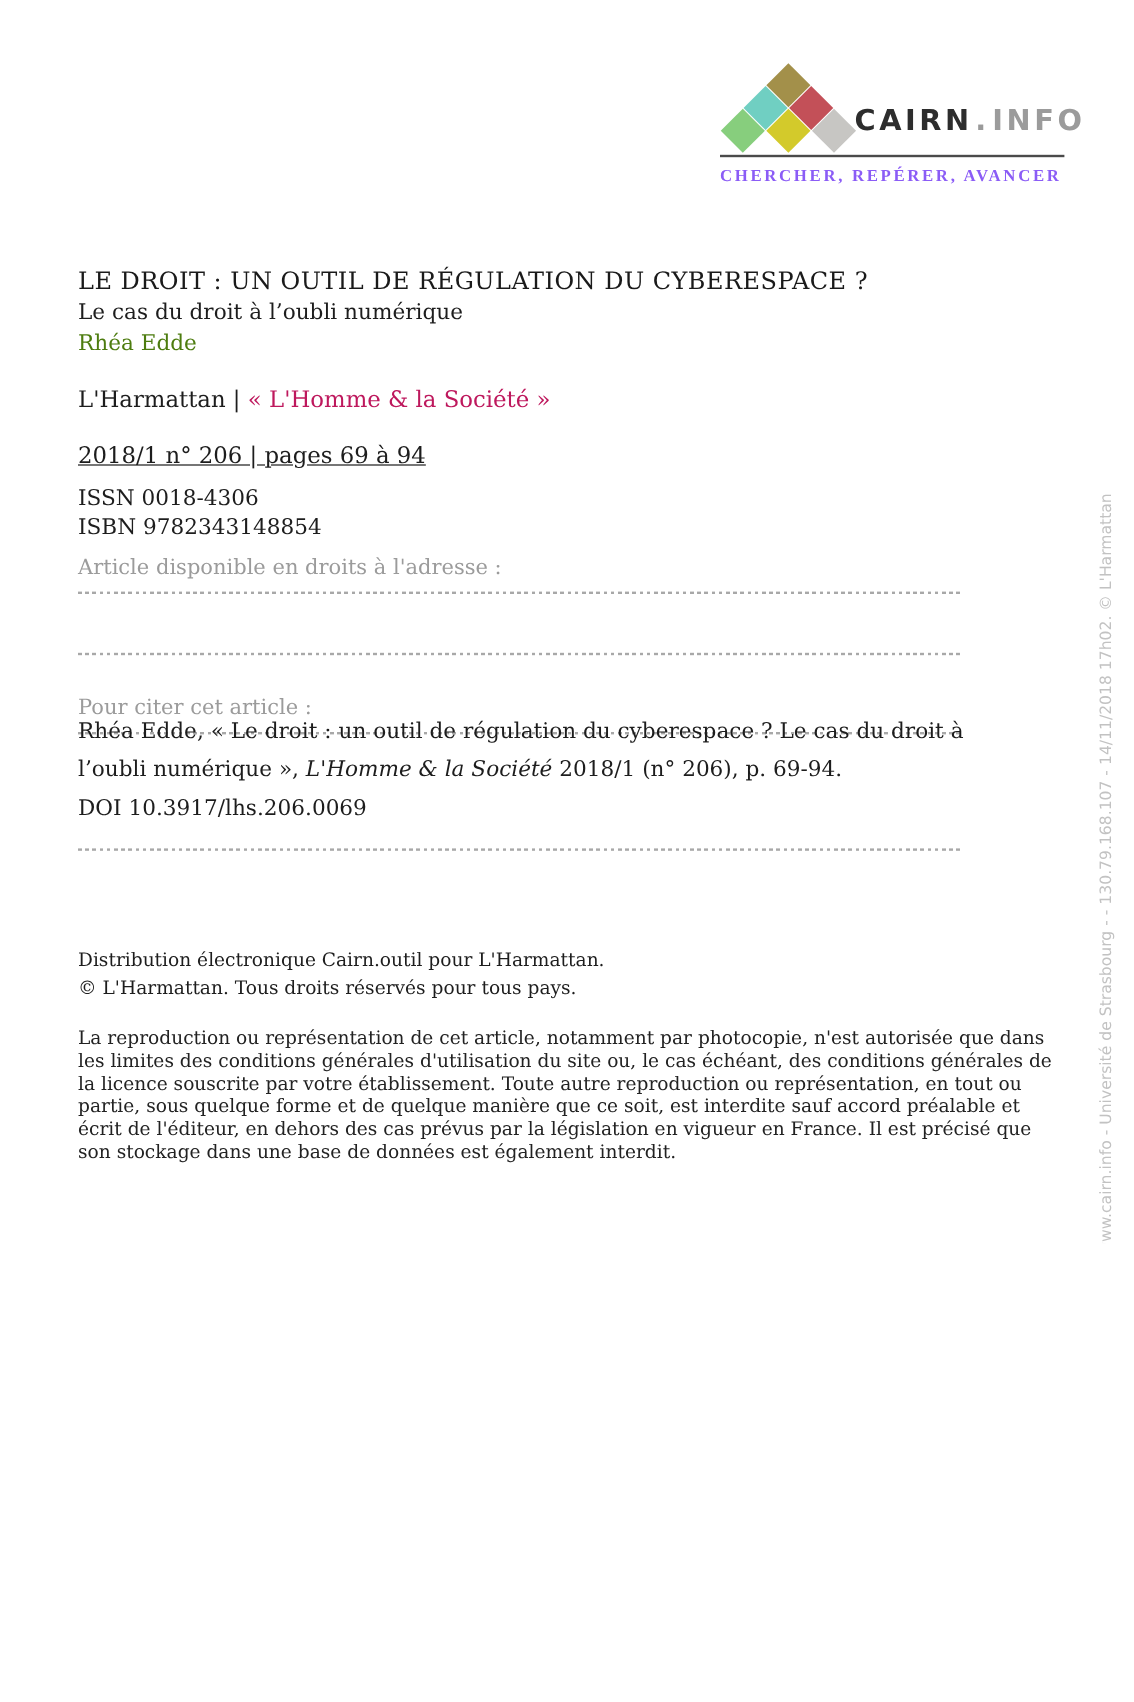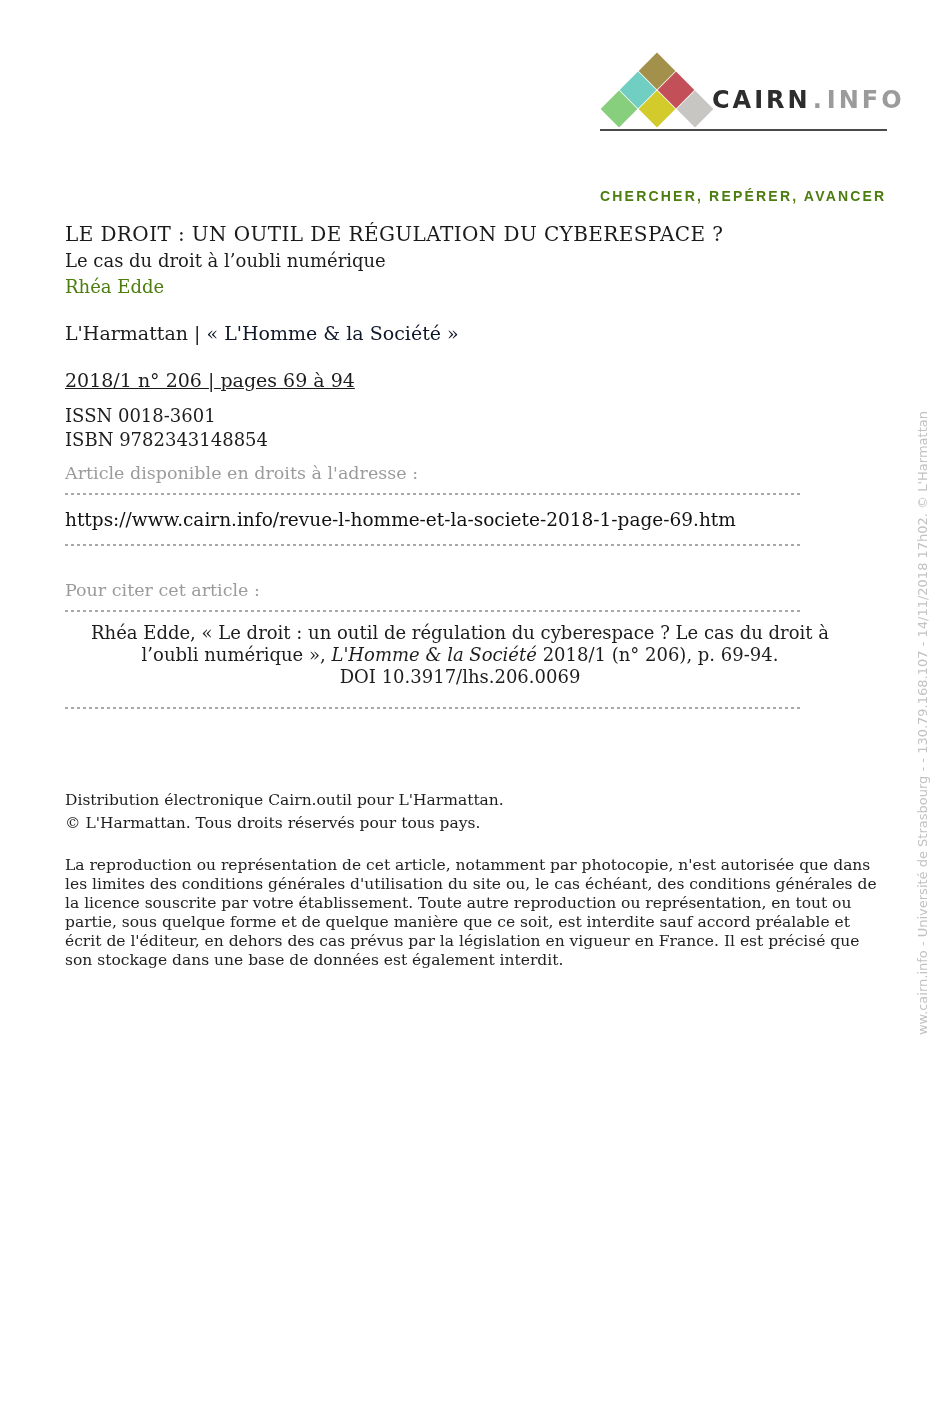--- a/index.html
+++ b/index.html
@@ -28,45 +28,45 @@
     font-family: "DejaVu Sans", sans-serif;
     font-weight: bold; font-size: 24px; letter-spacing: 3px;
     white-space: nowrap; text-align: right; right: 0;
   }
   .brand .primary { color: #2d2d2d; }
   .brand .dot { color: #9a9a9a; padding: 0 2px; }
   .brand .secondary { color: #9b9b9b; }
   .logo-rule { position: absolute; left: 0; top: 76px; width: 287px; height: 0; border-top: 2px solid #4a4a4a; }
   .tagline {
     position: absolute; left: 0; top: 87px; width: 287px;
-    font-family: Liberation Sans, sans-serif;
+    font-family: Liberation Serif, serif;
     font-weight: bold; font-size: 14px; letter-spacing: 2.2px;
-    color: #4d7c0f; white-space: nowrap; margin-top: 48px;
+    color: #8b5cf6; white-space: nowrap;
   }
 
   
   .col { position: absolute; left: 65px; }
   .title    { top: 222px; font-size: 20px; letter-spacing: 0.4px; color: #1a1a1a; white-space: nowrap; }
   .subtitle { top: 250px; font-size: 18px; }
   .author   { top: 276px; font-size: 18px; color: #4d7c0f; }
   .publine  { top: 322px; font-size: 19px; }
-  .publine .journal-link { color: #0f172a; }
+  .publine .journal-link { color: #be185d; }
   .issue    { top: 369px; font-size: 19px; text-decoration: underline; }
   .ids      { top: 404px; font-size: 18px; line-height: 24px; }
   .gray-label { font-size: 17.5px; color: #9b9b9b; }
   .avail-label { top: 463px; }
   .cite-label  { top: 580px; }
   .dash { position: absolute; left: 65px; width: 735px; height: 2px;
           background: repeating-linear-gradient(90deg, #a8a8a8 0 3px, transparent 3px 6px); }
   .dash1 { top: 493px; }
   .dash2 { top: 544px; }
   .dash3 { top: 610px; }
   .dash4 { top: 707px; }
   .url { top: 509px; font-size: 18.5px; color: #111; text-decoration: none; }
-  .citation { top: 622px; width: 790px; font-size: 18px; line-height: 22px; text-align: center; }
+  .citation { top: 594px; width: 790px; font-size: 18px; line-height: 32px; }
   .citation .it { font-style: italic; }
   .distribution { top: 789px; font-size: 15.5px; line-height: 23px; }
   .legal { top: 856px; width: 815px; font-size: 15.5px; line-height: 19px; color: #222; }
 
   
   .watermark {
     position: absolute; left: 442px; top: 817px; width: 960px;
     transform: rotate(-90deg); transform-origin: center;
     font-family: "DejaVu Sans", sans-serif;
     font-size: 13px; color: #c2c2c2;
@@ -96,27 +96,26 @@
   <div class="col title">LE DROIT : UN OUTIL DE RÉGULATION DU CYBERESPACE ?</div>
   <div class="col author">Rhéa Edde</div>
 
   <div class="col publine"><span>L'Harmattan</span>
     <span>|</span>
     <span class="journal-link">« L'Homme &amp; la Société »</span></div>
 
   <div class="col issue">2018/1 n° 206 | pages 69 à 94</div>
 
   <div class="col ids">
-    <div>ISSN 0018-3601</div>
+    <div>ISSN 0018-4306</div>
     <div>ISBN 9782343148854</div>
   </div>
 
   <div class="col gray-label avail-label">Article disponible en droits à l'adresse :</div>
   <div class="dash dash1"></div>
-  <a class="col url" href="#">https://www.cairn.info/revue-l-homme-et-la-societe-2018-1-page-69.htm</a>
   <div class="dash dash2"></div>
 
   <div class="col gray-label cite-label">Pour citer cet article :</div>
   <div class="dash dash3"></div>
   <div class="col citation"><span>Rhéa Edde, « Le droit : un outil de régulation du cyberespace ? Le cas du droit à l’oubli numérique », </span><span class="it">L'Homme &amp; la Société</span><span> 2018/1 (n° 206), p. 69-94.</span>
     <div>DOI 10.3917/lhs.206.0069</div>
   </div>
   <div class="dash dash4"></div>
 
   <div class="col distribution">

